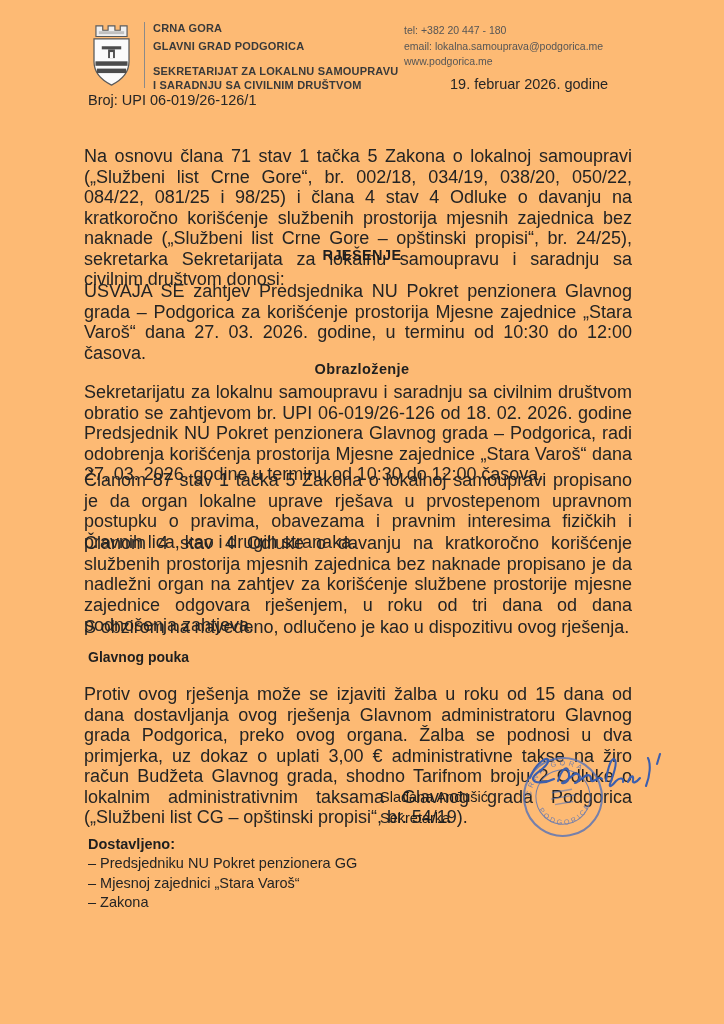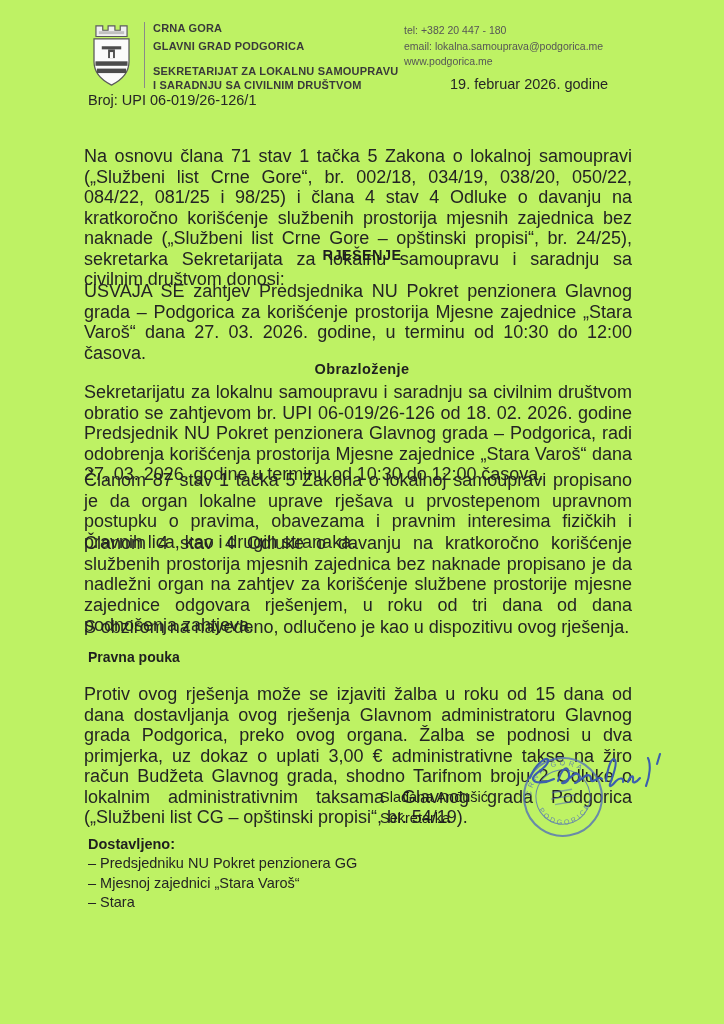--- a/index.html
+++ b/index.html
@@ -1,18 +1,18 @@
 <!DOCTYPE html>
 <html><head>
 <meta charset="utf-8">
 <style>
   html,body { margin:0; padding:0; background:#ffffff; }
   .page {
     position:relative; width:724px; height:1024px;
-    background:#bef264; overflow:hidden;
+    background:#fdba74; overflow:hidden;
     font-family:"Liberation Sans", sans-serif;
     color:#222;
     text-decoration:underline;
   }
   
   .emblem { position:absolute; left:88px; top:20px; width:47px; height:70px; }
   .hdr-divider { position:absolute; left:144px; top:22px; width:1px; height:66px; background:#8a8a8a; }
   .org-block { position:absolute; left:153px; top:22px; }
   .org-line { font-size:11px; font-weight:bold; letter-spacing:.2px; color:#3a3a3a; line-height:13.5px; }
   .org-line.l1 { margin-bottom:4px; }
@@ -86,21 +86,21 @@
 
   <div class="para" style="top:281px;">USVAJA SE zahtjev Predsjednika NU Pokret penzionera Glavnog grada – Podgorica za korišćenje prostorija Mjesne zajednice „Stara Varoš“ dana 27. 03. 2026. godine, u terminu od 10:30 do 12:00 časova.</div>
 
   <div class="heading-center" style="top:349px;margin-top:12px;">Obrazloženje</div>
 
   <div class="para" style="top:382px;">Sekretarijatu za lokalnu samoupravu i saradnju sa civilnim društvom obratio se zahtjevom br. UPI 06-019/26-126 od 18. 02. 2026. godine Predsjednik NU Pokret penzionera Glavnog grada – Podgorica, radi odobrenja korišćenja prostorija Mjesne zajednice „Stara Varoš“ dana 27. 03. 2026. godine u terminu od 10:30 do 12:00 časova.</div>
   <div class="para" style="top:470px;">Članom 87 stav 1 tačka 5 Zakona o lokalnoj samoupravi propisano je da organ lokalne uprave rješava u prvostepenom upravnom postupku o pravima, obavezama i pravnim interesima fizičkih i pravnih lica, kao i drugih stranaka.</div>
   <div class="para" style="top:533px;">Članom 4 stav 4 Odluke o davanju na kratkoročno korišćenje službenih prostorija mjesnih zajednica bez naknade propisano je da nadležni organ na zahtjev za korišćenje službene prostorije mjesne zajednice odgovara rješenjem, u roku od tri dana od dana podnošenja zahtjeva.</div>
   <div class="para" style="top:617px;">S obzirom na navedeno, odlučeno je kao u dispozitivu ovog rješenja.</div>
 
-  <div class="heading-left" style="top:649px;">Pravna pouka</div>
+  <div class="heading-left" style="top:649px;">Glavnog pouka</div>
 
   <div class="para" style="top:684px;">Protiv ovog rješenja može se izjaviti žalba u roku od 15 dana od dana dostavljanja ovog rješenja Glavnom administratoru Glavnog grada Podgorica, preko ovog organa. Žalba se podnosi u dva primjerka, uz dokaz o uplati 3,00 € administrativne takse na žiro račun Budžeta Glavnog grada, shodno Tarifnom broju 2 Odluke o lokalnim administrativnim taksama Glavnog grada Podgorica („Službeni list CG – opštinski propisi“, br. 54/19).</div>
 
   <svg class="stamp" viewBox="0 0 84 84">
     <circle cx="42" cy="42" r="38" fill="none" stroke="#5572b8" stroke-width="2"></circle>
     <circle cx="42" cy="42" r="26.5" fill="none" stroke="#5572b8" stroke-width="1"></circle>
     <defs>
       <path id="arcTop" d="M 11,42 A 31,31 0 1 1 73,42"></path>
       <path id="arcBot" d="M 15,42 A 27,27 0 0 0 69,42"></path>
     </defs>
@@ -128,16 +128,16 @@
 
   <div class="sig-block">
     <div class="sig-name">Slađana Anđušić</div>
     <div class="sig-title">Sekretarka</div>
   </div>
 
   <div class="dist-block">
     <div class="dist-label">Dostavljeno:</div>
     <div class="dist-item">– Predsjedniku NU Pokret penzionera GG</div>
     <div class="dist-item">– Mjesnoj zajednici „Stara Varoš“</div>
-    <div class="dist-item">– Stara</div>
+    <div class="dist-item">– Zakona</div>
   </div>
 
 </div>
 
 </body></html>

